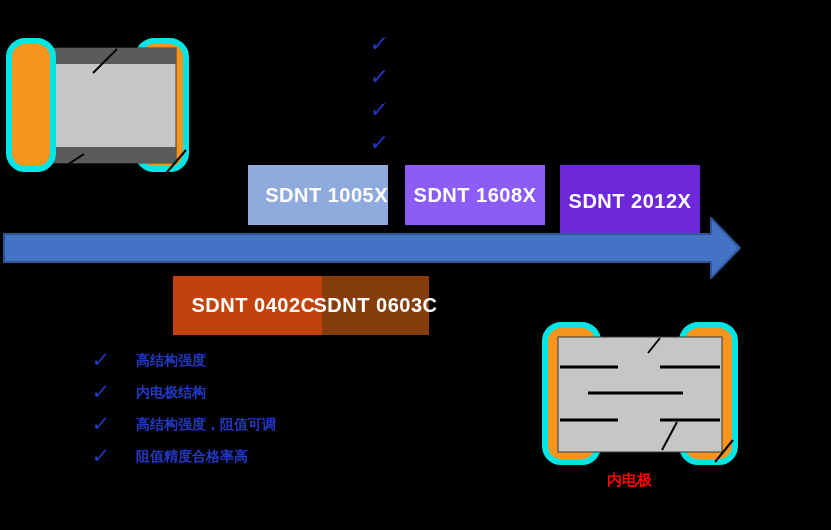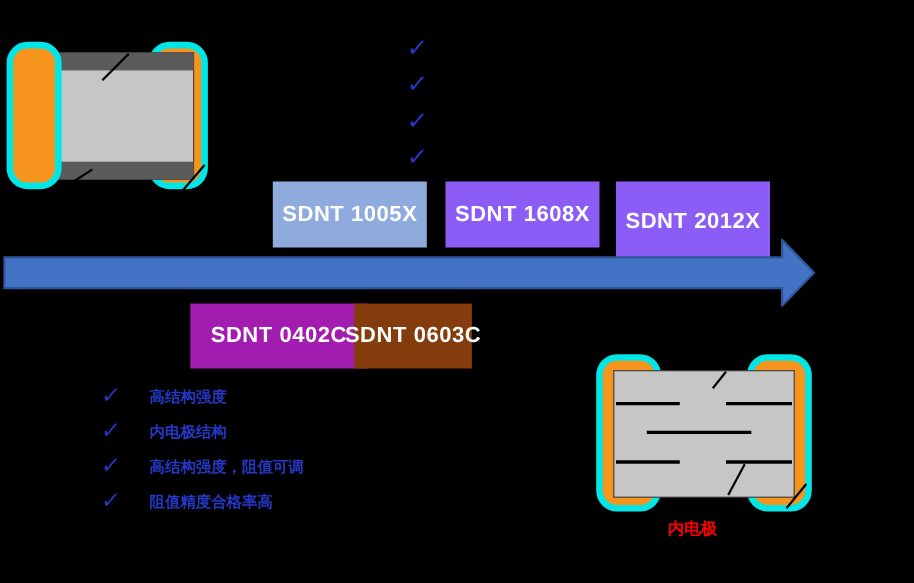--- a/index.html
+++ b/index.html
@@ -91,35 +91,35 @@
     <line x1="162" y1="144" x2="186" y2="116" stroke-width="2" style="stroke: rgb(0, 0, 0);"></line>
   </svg>
 
   <div class="top-checks" style="color: rgb(36, 56, 200);">
     <span class="chk">✓</span>
     <span class="chk">✓</span>
     <span class="chk">✓</span>
     <span class="chk">✓</span>
   </div>
 
-  <div class="series-box" style="left: 248px; top: 165px; width: 140px; height: 60px; background-color: rgb(143, 170, 220);">
+  <div class="series-box" style="left: 248px; top: 165px; width: 140px; height: 60px; background-color: rgb(143, 170, 220); justify-content: flex-end;">
     <span>SDNT 1005X</span>
   </div>
   <div class="series-box" style="left: 405px; top: 165px; width: 140px; height: 60px; background-color: #8b5cf6;">
     <span>SDNT 1608X</span>
   </div>
-  <div class="series-box" style="left: 560px; top: 165px; width: 140px; height: 72px; background-color: #8b5cf6; text-align: right;">
+  <div class="series-box" style="left: 560px; top: 165px; width: 140px; height: 72px; background-color: #6d28d9; text-align: right;">
     <span>SDNT 2012X</span>
   </div>
 
   <svg class="abs" style="left:0; top:214px;" width="750" height="70" viewBox="0 0 750 70">
     <polygon points="4,20 711,20 711,4 740,34 711,64 711,48 4,48" stroke-width="2" stroke-linejoin="round" style="fill: rgb(68, 114, 196); stroke: rgb(46, 85, 151);"></polygon>
   </svg>
 
-  <div class="series-box" style="left: 173px; top: 276px; width: 161px; height: 59px; background-color: #a21caf;">
+  <div class="series-box" style="left: 173px; top: 276px; width: 161px; height: 59px; background-color: #c2410c;">
     <span>SDNT 0402C</span>
   </div>
   <div class="series-box" style="left: 322px; top: 276px; width: 107px; height: 59px; background-color: rgb(132, 60, 12);">
     <span>SDNT 0603C</span>
   </div>
 
   <div class="features" style="color: rgb(36, 56, 200);">
     <div class="feature-row">
       <span class="chk">✓</span>
       <span class="txt">高结构强度</span>

